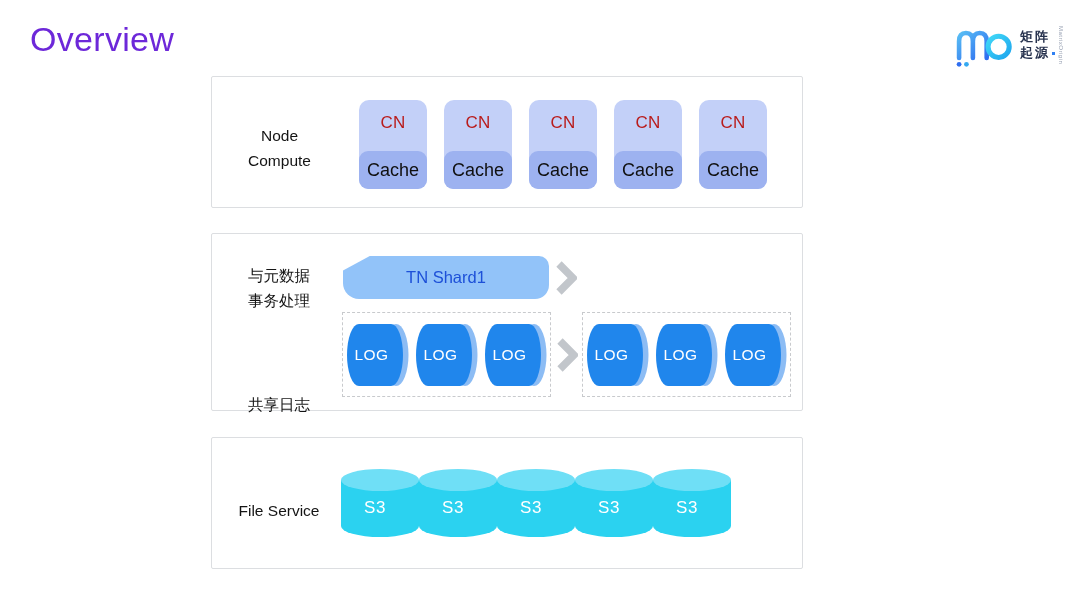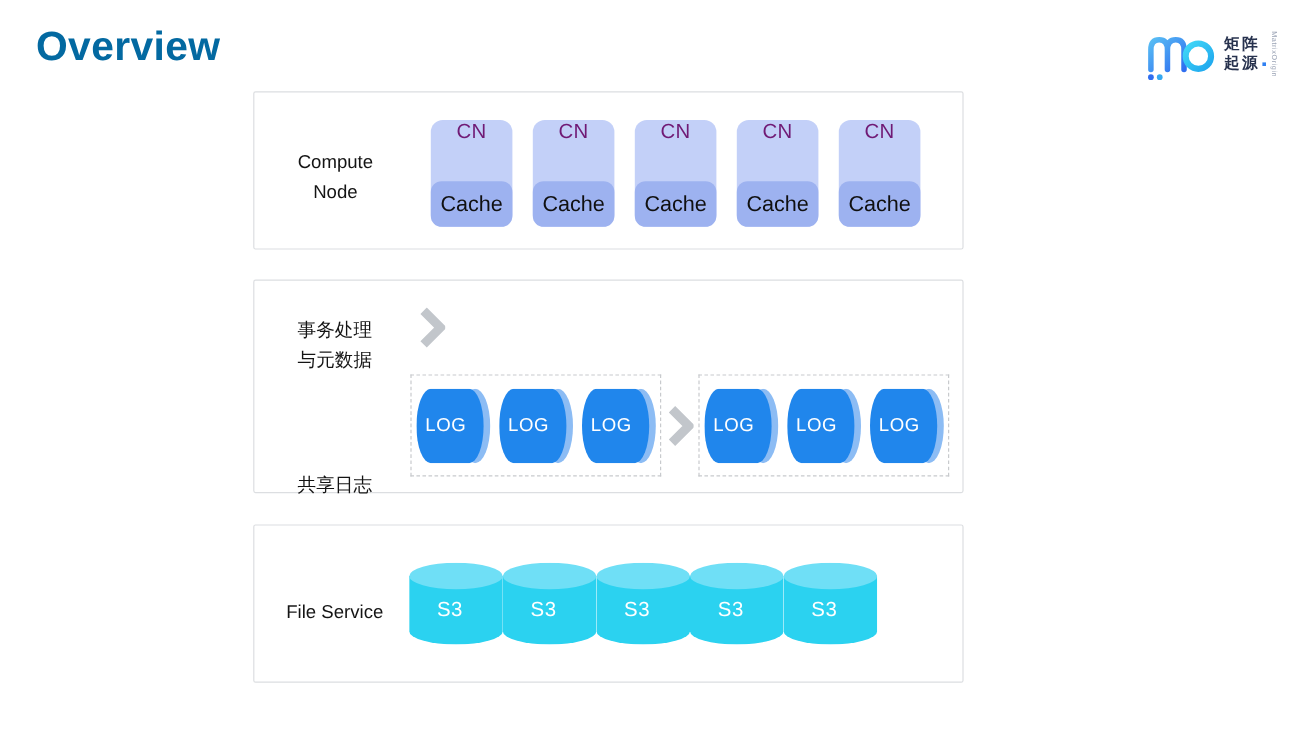--- a/index.html
+++ b/index.html
@@ -5,21 +5,21 @@
   html,body{margin:0;padding:0;}
   body{
     width:1080px;height:608px;position:relative;overflow:hidden;
     background:#ffffff;
     font-family:"Liberation Sans","DejaVu Sans",sans-serif;
     -webkit-font-smoothing:antialiased;
   }
   
   .title{
     position:absolute;left:30px;top:20px;
-    font-size:34px;font-weight:700;color:#0369a1;letter-spacing:.3px;
+    font-size:34px;font-weight:400;color:#6d28d9;letter-spacing:.3px;
   }
   .logo-row{position:absolute;right:16px;top:22px;display:flex;align-items:flex-start;gap:14px;}
   .mo-logo{display:flex;align-items:center;}
   .mo-text{margin-left:7px;font-weight:700;font-size:13px;line-height:16px;color:#27324e;letter-spacing:2px;}
   .mo-text .l2{display:flex;align-items:center;}
   .mo-dot{display:inline-block;width:3px;height:3px;background:#2f80f2;margin-left:2px;}
   .mo-vertical{writing-mode:vertical-rl;font-size:6px;color:#9aa3b5;margin-left:3px;line-height:6px;letter-spacing:.5px;}
   .df-logo{display:flex;align-items:flex-end;}
   .df-text{
     font-size:28px;font-weight:700;letter-spacing:-.5px;line-height:30px;
@@ -34,21 +34,21 @@
   }
   #panel-compute{top:76px;height:132px;}
   #panel-txn{top:233px;height:178px;}
   #panel-file{top:437px;height:132px;padding-left:44px;}
   .panel-label{
     position:absolute;color:#141414;font-size:15.5px;line-height:25px;text-align:center;
   }
   
   .cn-row{position:absolute;left:147px;top:23px;display:flex;gap:17px;}
   .cn-node{position:relative;width:68px;height:89px;background:#c3d0f8;border-radius:10px;}
-  .cn-name{text-align:center;color:#701a75;font-size:17px;font-weight:500;letter-spacing:.3px;}
+  .cn-name{text-align:center;margin-top:13px;color:#b91c1c;font-size:17px;font-weight:500;letter-spacing:.3px;}
   .cn-cache{
     position:absolute;left:0;right:0;bottom:0;height:38px;background:#9db2f0;border-radius:9px;
     display:flex;align-items:center;justify-content:center;color:#101010;font-size:18px;
   }
   
   .shard-row{position:absolute;left:131px;top:22px;display:flex;align-items:center;}
   .tn-shard{
     width:206px;height:43px;background:#92c3f9;
     display:flex;align-items:center;justify-content:center;
     color:#1d50d8;font-size:16.5px;font-weight:500;
@@ -109,22 +109,22 @@
         <span class="mo-dot"></span>
       </div>
     </div>
     <div class="mo-vertical">MatrixOrigin</div>
   </div>
 
 </div>
 
 <section class="panel" id="panel-compute">
   <div class="panel-label" style="left:10px;top:46px;width:115px;">
+    <div>Node</div>
     <div>Compute</div>
-    <div>Node</div>
   </div>
   <div class="cn-row">
     <div class="cn-node">
       <div class="cn-name">CN</div>
       <div class="cn-cache">Cache</div>
     </div>
     <div class="cn-node">
       <div class="cn-name">CN</div>
       <div class="cn-cache">Cache</div>
     </div>
@@ -138,26 +138,27 @@
     </div>
     <div class="cn-node">
       <div class="cn-name">CN</div>
       <div class="cn-cache">Cache</div>
     </div>
   </div>
 </section>
 
 <section class="panel" id="panel-txn">
   <div class="panel-label" style="left:8px;top:29px;width:118px;">
+    <div>与元数据</div>
     <div>事务处理</div>
-    <div>与元数据</div>
   </div>
   <div class="panel-label" style="left:8px;top:117px;width:118px;margin-top:41px;">共享日志</div>
 
   <div class="shard-row">
+    <div class="tn-shard">TN Shard1</div>
     <div class="chev-gap w34">
       <svg width="22" height="34" viewBox="0 0 22 34">
         <path d="M4 3 L18 17 L4 31" stroke="#c2c6cb" stroke-width="7.5" fill="none"></path>
       </svg>
     </div>
   </div>
 
   <div class="log-row">
     <div class="log-group">
       <div class="log-cyl">

